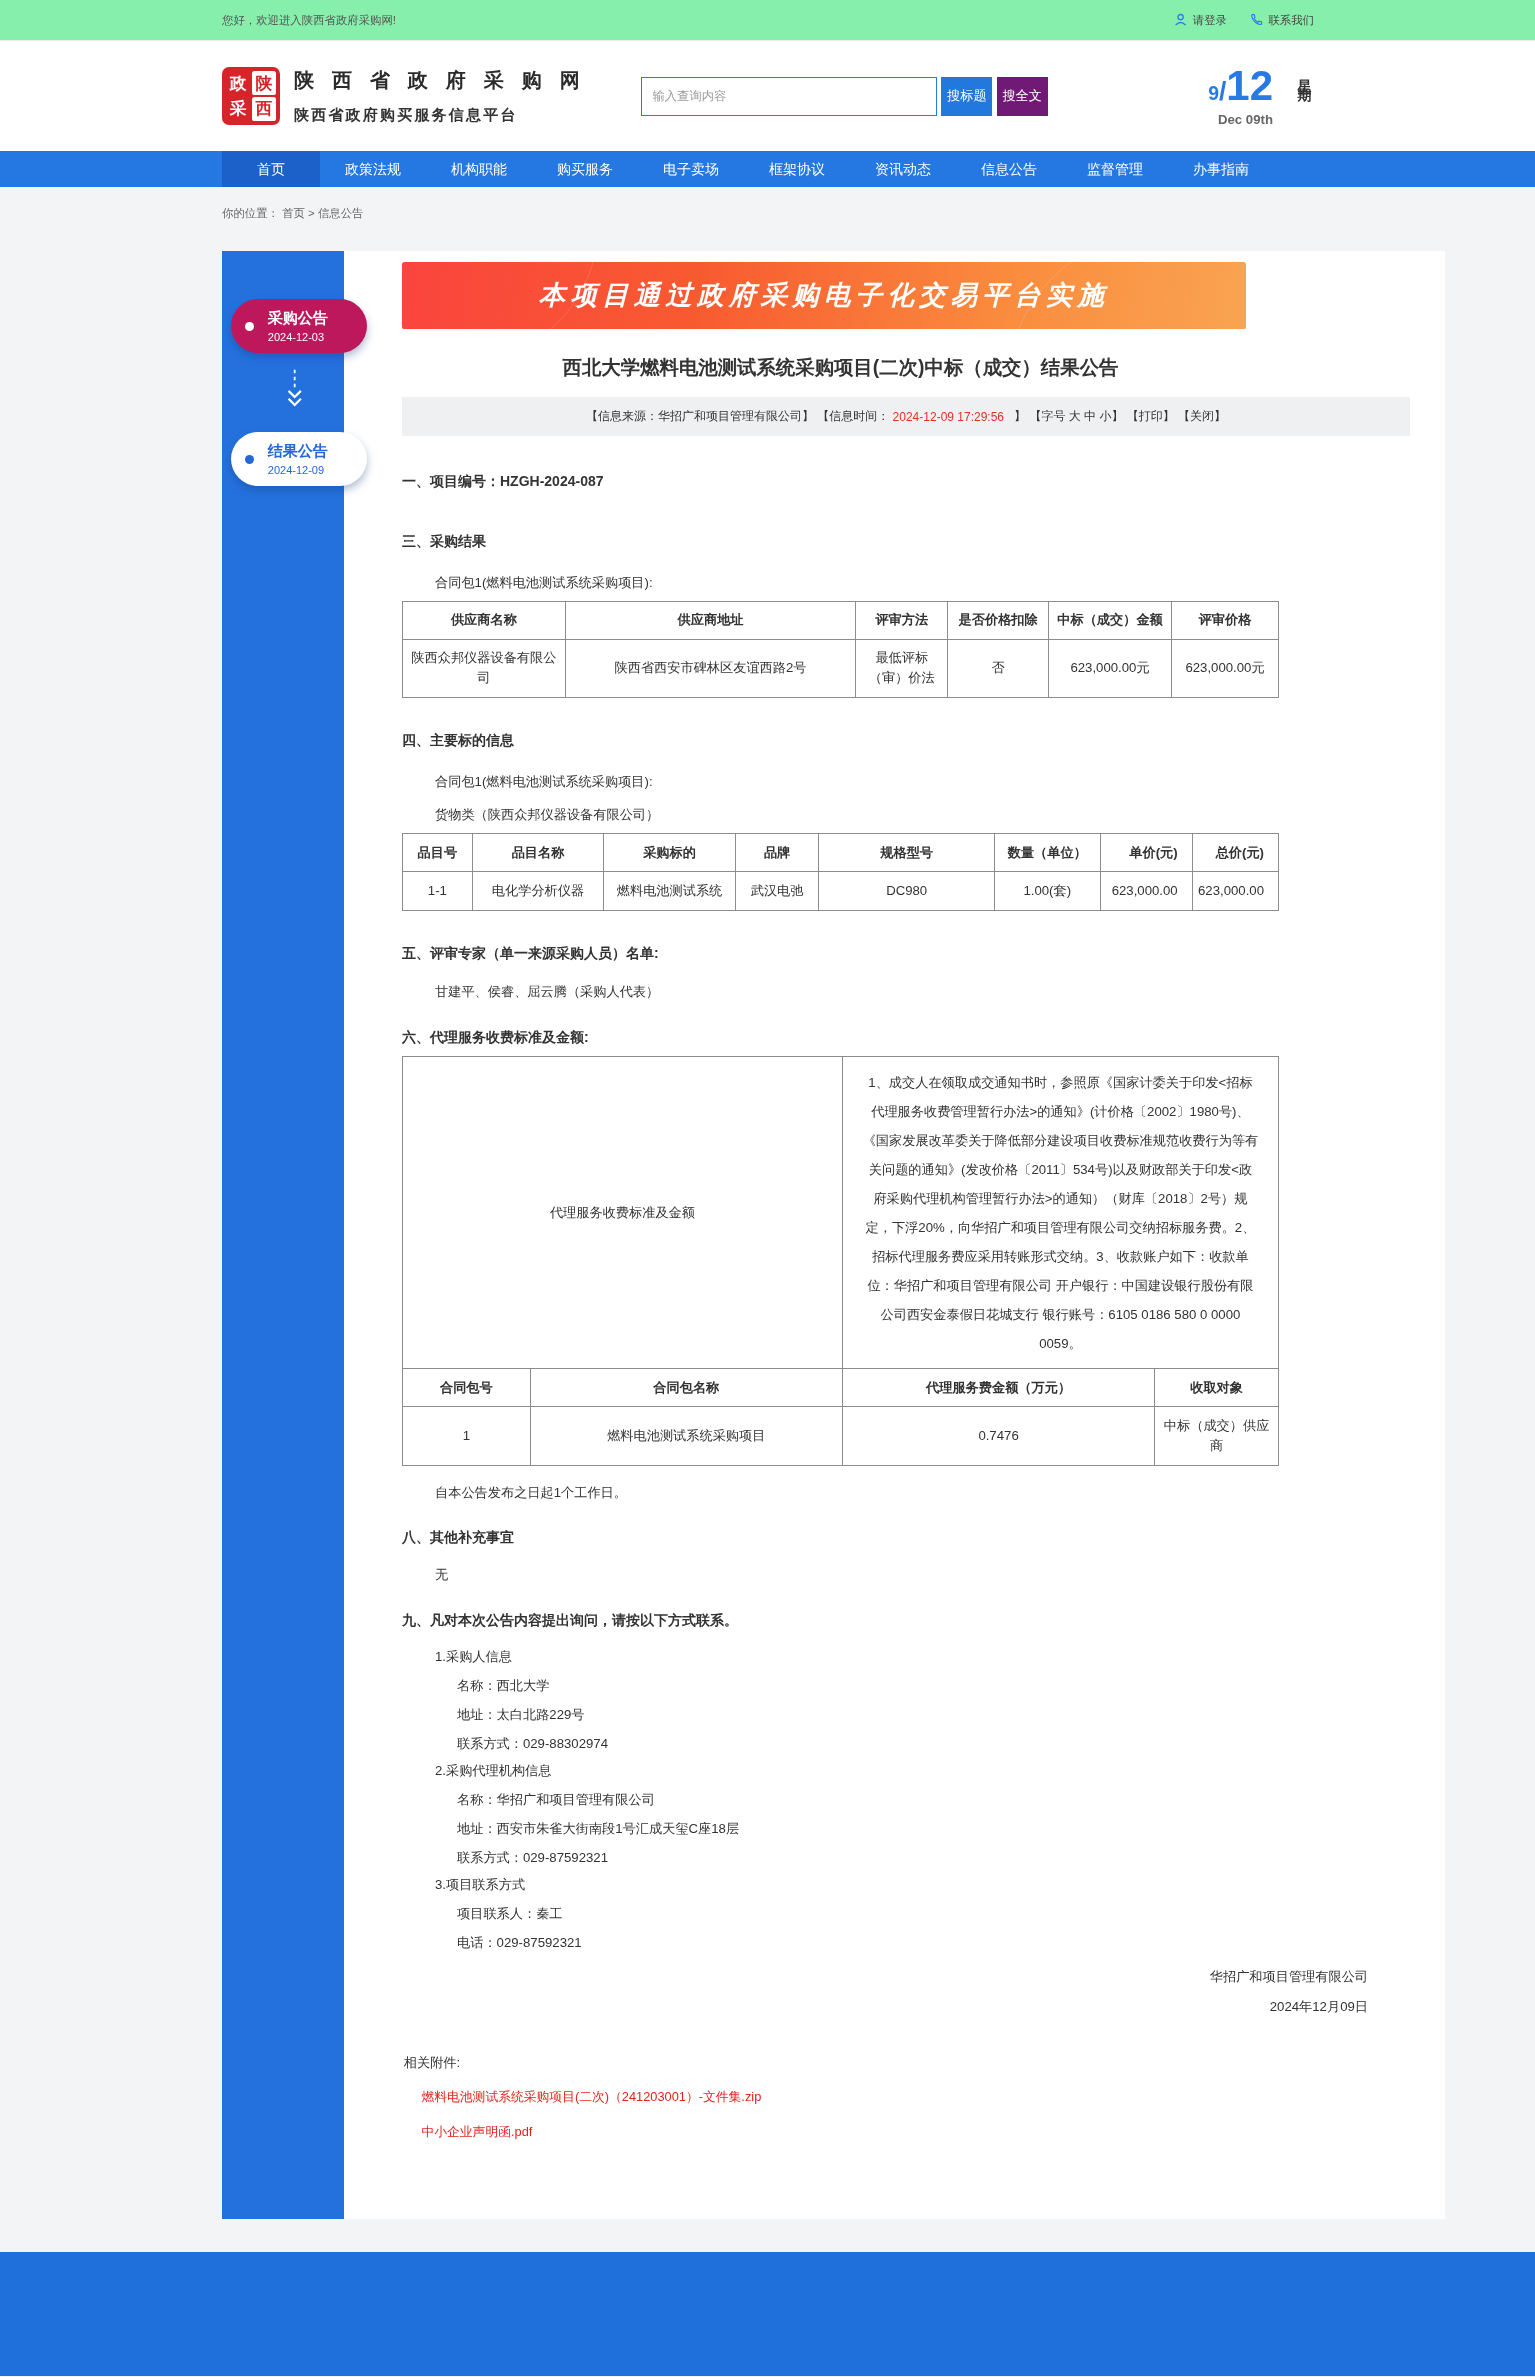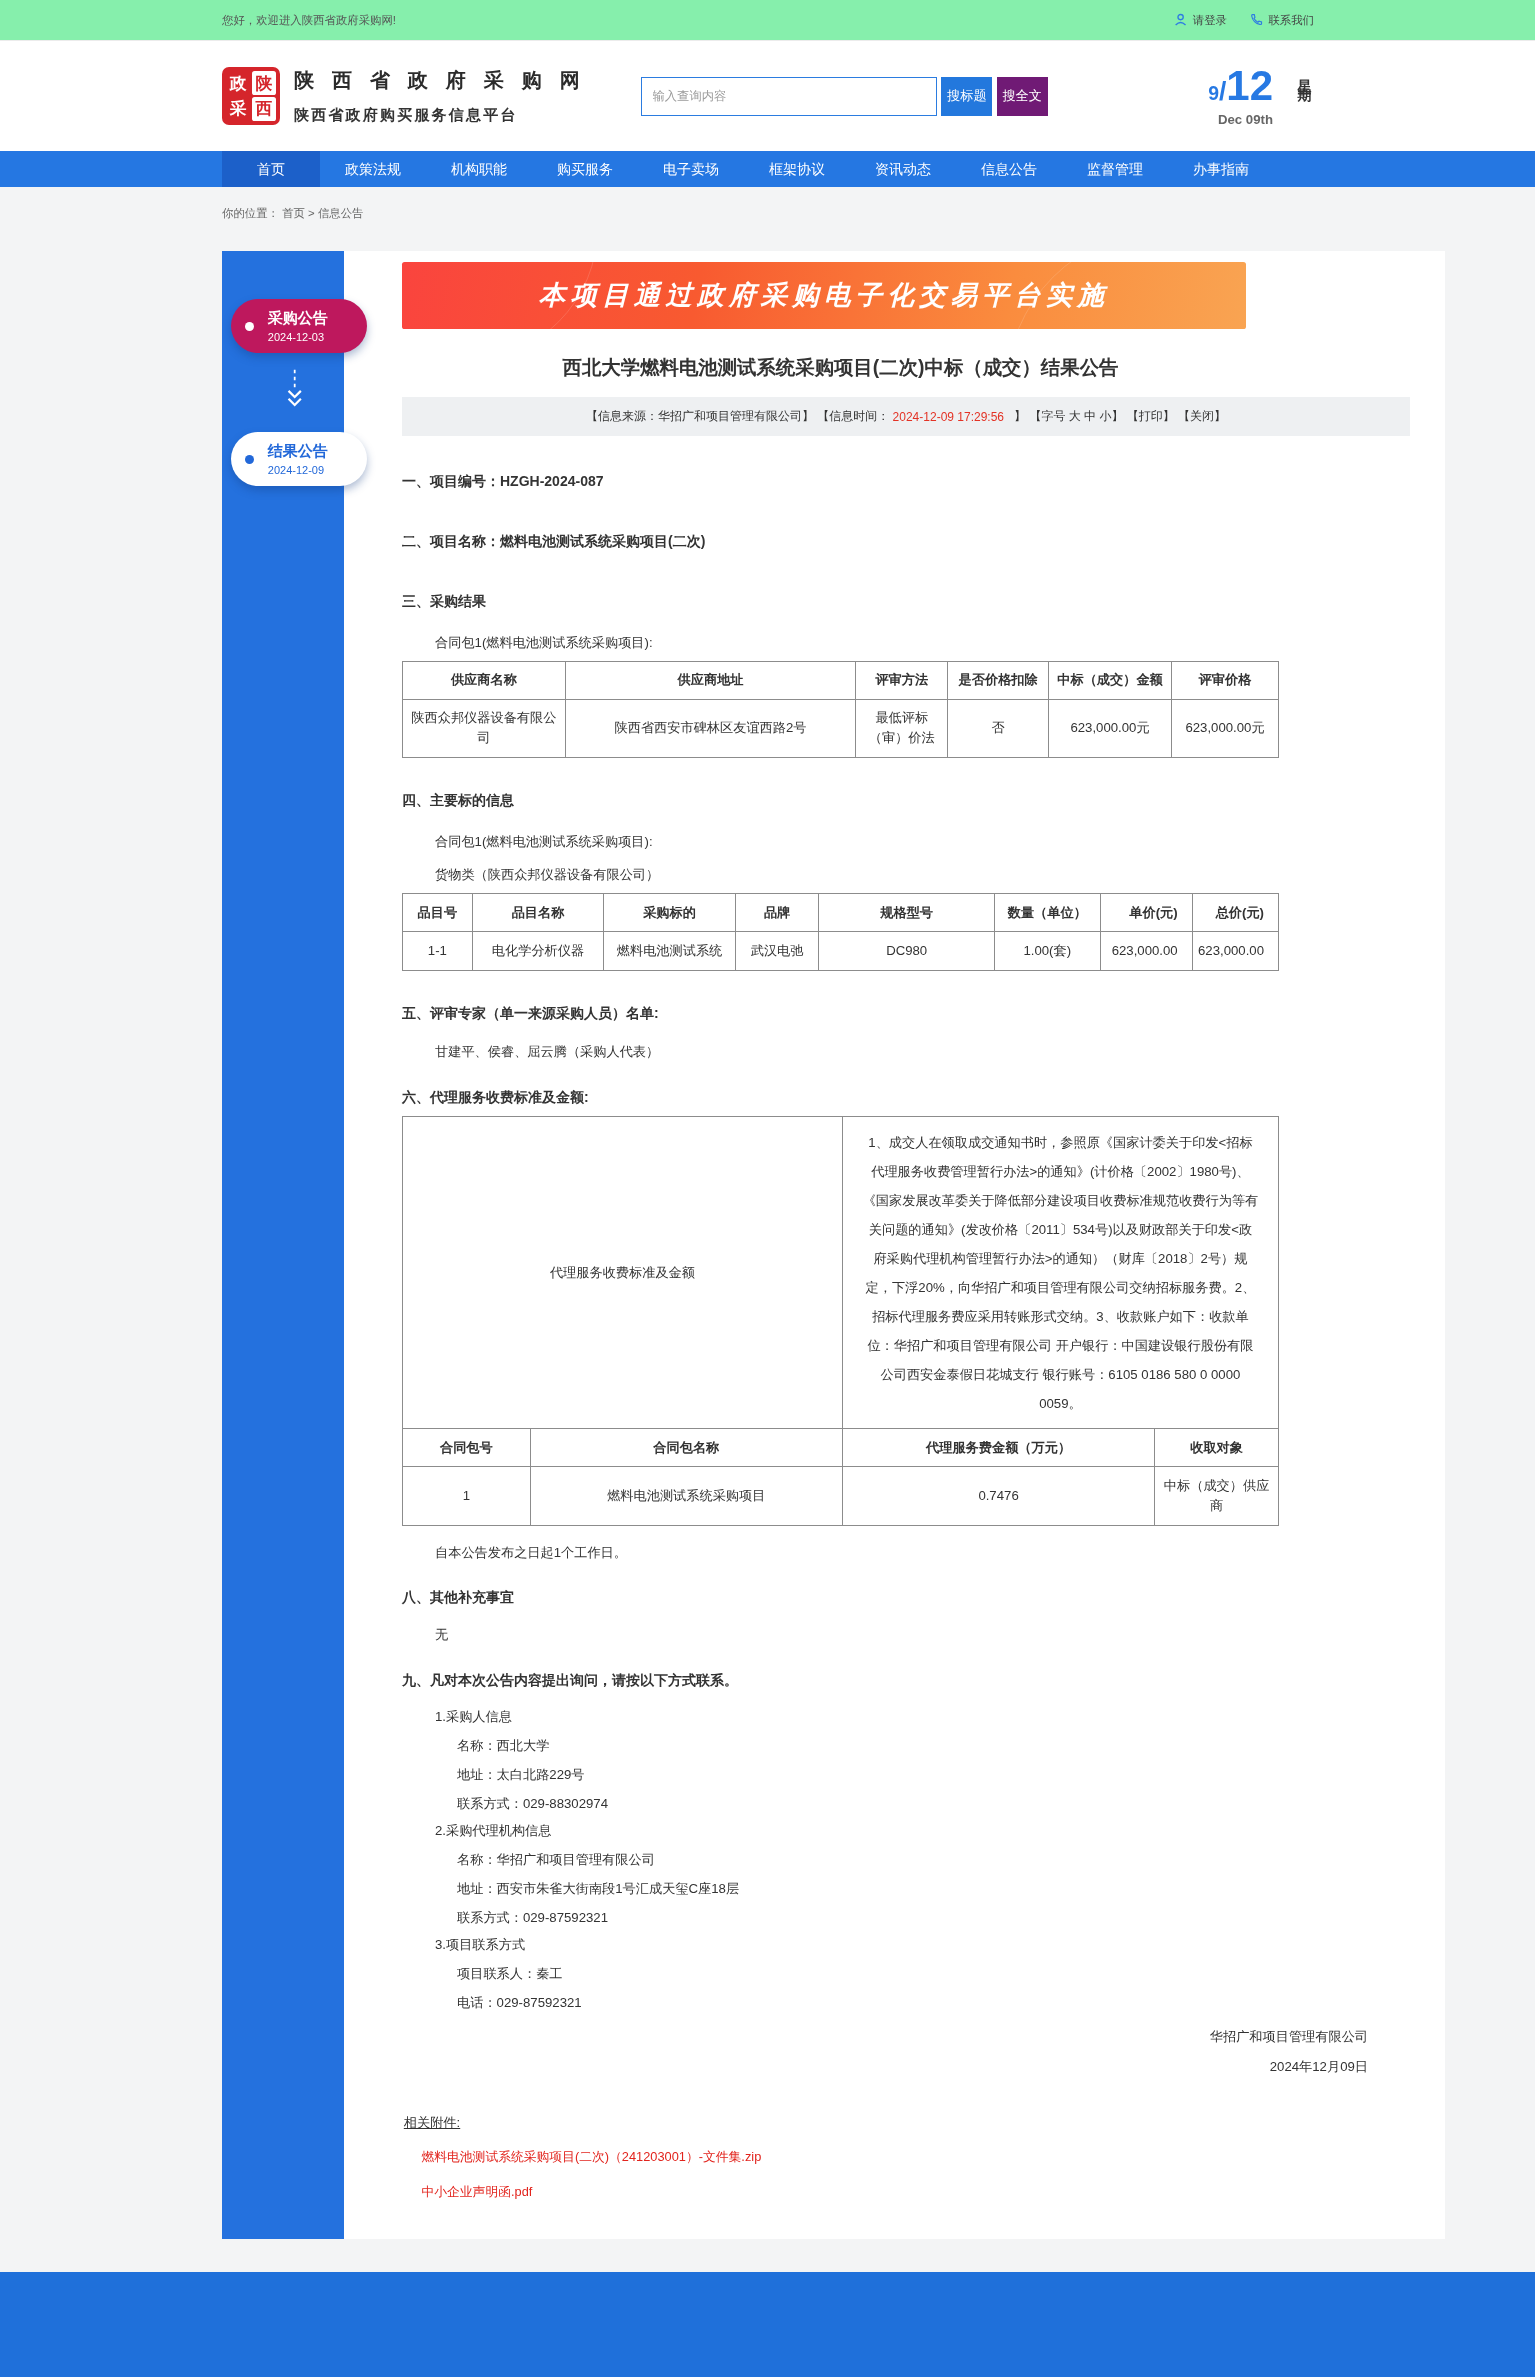--- a/index.html
+++ b/index.html
@@ -88,21 +88,21 @@
   .t2 th.num, .t2 td.num { text-align: right; padding-right: 14px; }
   .t3 { margin-top: 10.6px; }
   .t3 .feeLabel { font-size: 13.2px; }
   .t3 .feeDesc { text-align: center; line-height: 29px; padding: 10.6px 19.4px; }
   .t3 th { padding: 11.4px 5.3px; }
   .t3 td { padding: 10.6px 5.3px; }
 
   .signoff { text-align: right; padding-right: 42px; font-size: 13.2px; line-height: 21px; }
   .signoff-company { margin-top: 12.3px; }
   .signoff-date { margin-top: 9.7px; }
-  .attach-label { margin-top: 35px; font-size: 13.2px; line-height: 21px; margin-left: 1.8px; text-decoration: underline; }
+  .attach-label { margin-top: 35px; font-size: 13.2px; line-height: 21px; margin-left: 1.8px; }
   .attach-link { display: block; margin-top: 13.2px; margin-left: 19.4px; font-size: 12.8px; line-height: 21px; color: #e2241d; text-decoration: none; cursor: pointer; }
 
   
   .footer { background: #1f70da; height: 124px; }
   .footer .inner { height: 100%; display: flex; align-items: center; }
 </style>
 </head>
 <body>
 
 <div class="topbar">
@@ -203,21 +203,20 @@
 
     <div class="banner">本项目通过政府采购电子化交易平台实施</div>
 
     <div class="art-title">西北大学燃料电池测试系统采购项目(二次)中标（成交）结果公告</div>
 
     <div class="metabar">
       <span>【信息来源：华招广和项目管理有限公司】 </span><span>【信息时间：</span><span class="red"> 2024-12-09 17:29:56 </span><span>  】 </span><span class="clickable">【字号 大 中 小】 </span><span class="clickable">【打印】 </span><span class="clickable">【关闭】</span>
     </div>
 
     <div class="sec-h">一、项目编号：HZGH-2024-087</div>
-    <div class="sec-h" style="margin-top:39px">二、项目名称：燃料电池测试系统采购项目(二次)</div>
     <div class="sec-h" style="margin-top:39px">三、采购结果</div>
     <div class="body-line ind1">合同包1(燃料电池测试系统采购项目):</div>
 
     <table class="t t1">
       <colgroup>
           <col style="width:163px">
           <col style="width:291px">
           <col style="width:92px">
           <col style="width:101px">
           <col style="width:123px">

